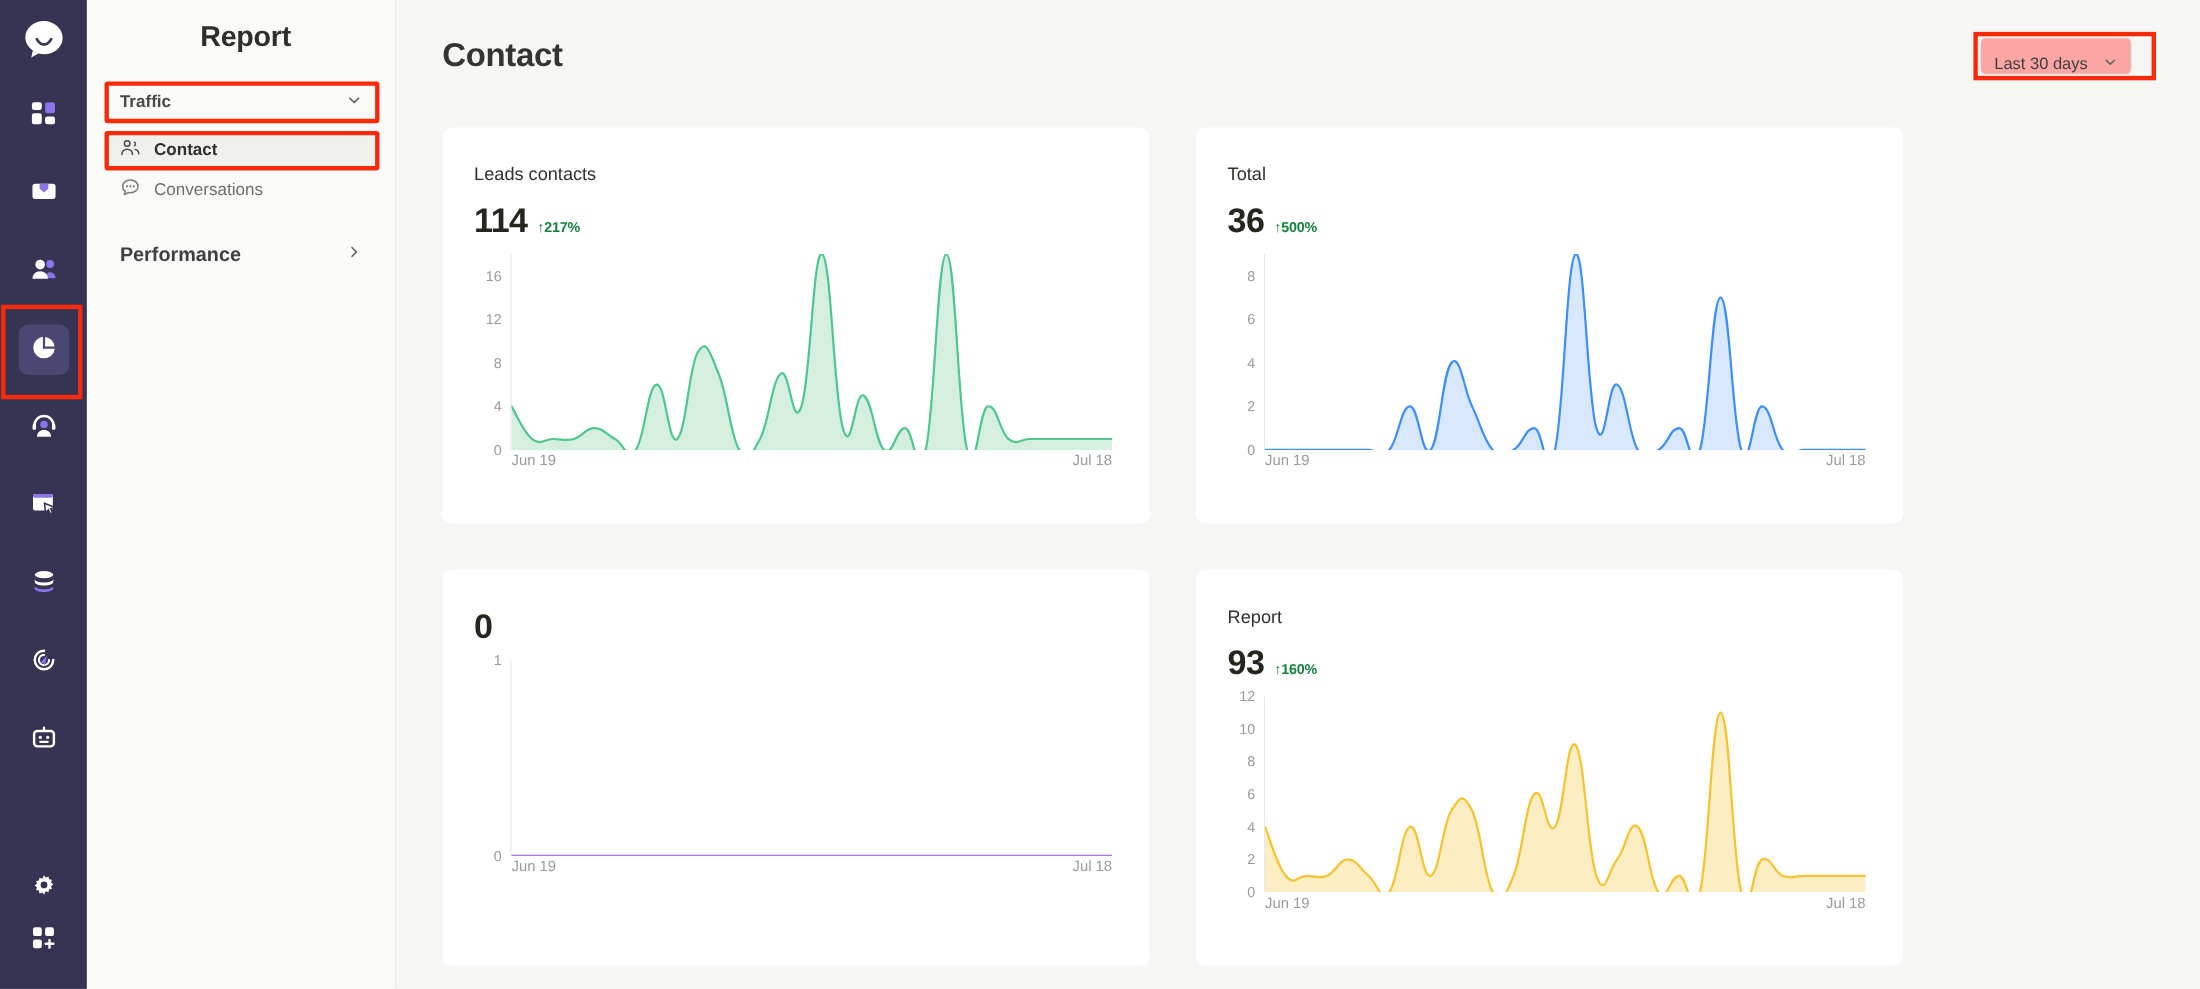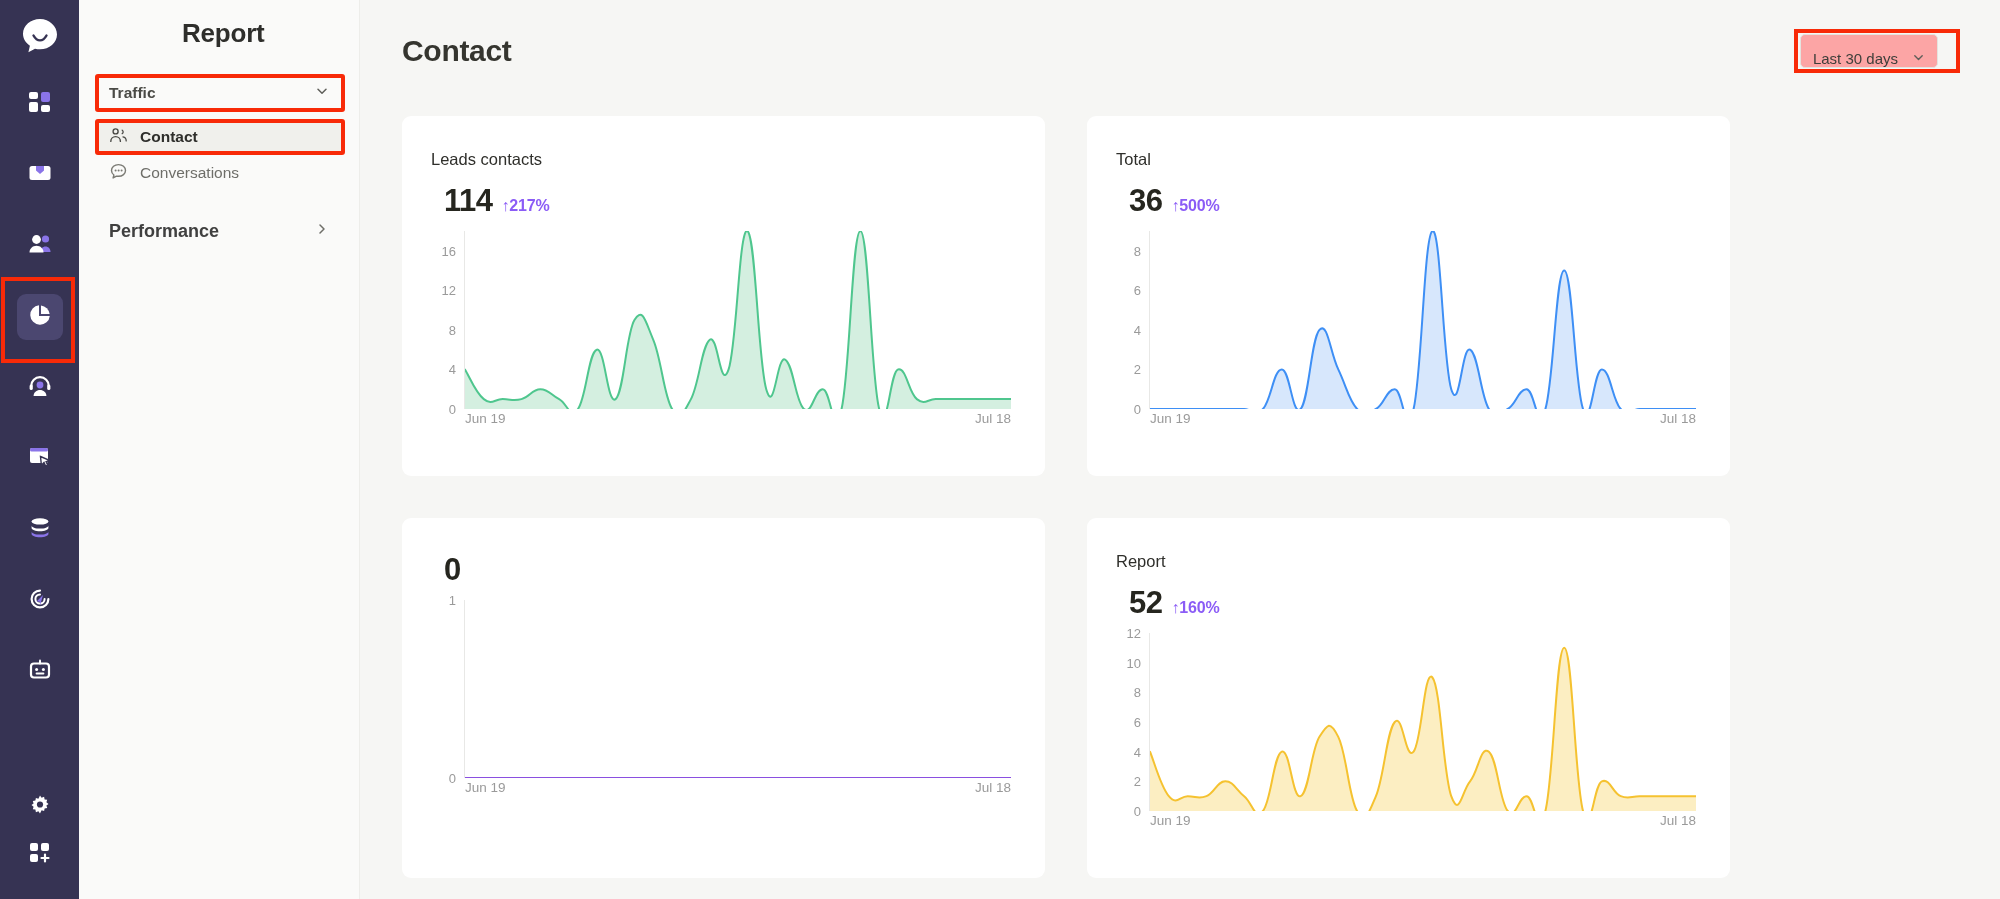--- a/index.html
+++ b/index.html
@@ -170,28 +170,28 @@
   }
   .card-title {
     font-size: 16.5px;
     color: #2F2F2B;
     margin-bottom: 14px;
     margin-left: 1px;
   }
   .card-metric {
     display: flex; align-items: baseline; gap: 9px;
     margin-bottom: 10px;
-    margin-left: 14px;
+    margin-left: 1px;
   }
   .card-value {
     font-size: 31px; font-weight: bold; color: #26261F;
     letter-spacing: -0.5px;
   }
   .card-delta {
-    font-size: 16px; font-weight: bold; color: #8b5cf6;
+    font-size: 13px; font-weight: bold; color: #15803d;
     letter-spacing: -0.2px;
   }
 
   
   .chart {
     position: relative;
     height: 210px;
     margin-top: 12px;
   }
   .chart-inner { position: relative; width: 100%; height: 178px; }
@@ -506,21 +506,21 @@
         <div class="xaxis">
           <span>Jun 19</span>
           <span>Jul 18</span>
         </div>
       </div>
     </div>
 
     <div class="card">
       <div class="card-title">Report</div>
       <div class="card-metric">
-        <span class="card-value">52</span>
+        <span class="card-value">93</span>
         <span class="card-delta">↑160%</span>
       </div>
       <div class="chart">
         <div class="chart-inner">
           <div class="yaxis">
               <span class="ytick" style="top: 100%;">0</span>
               <span class="ytick" style="top: 83.3333%;">2</span>
               <span class="ytick" style="top: 66.6667%;">4</span>
               <span class="ytick" style="top: 50%;">6</span>
               <span class="ytick" style="top: 33.3333%;">8</span>

